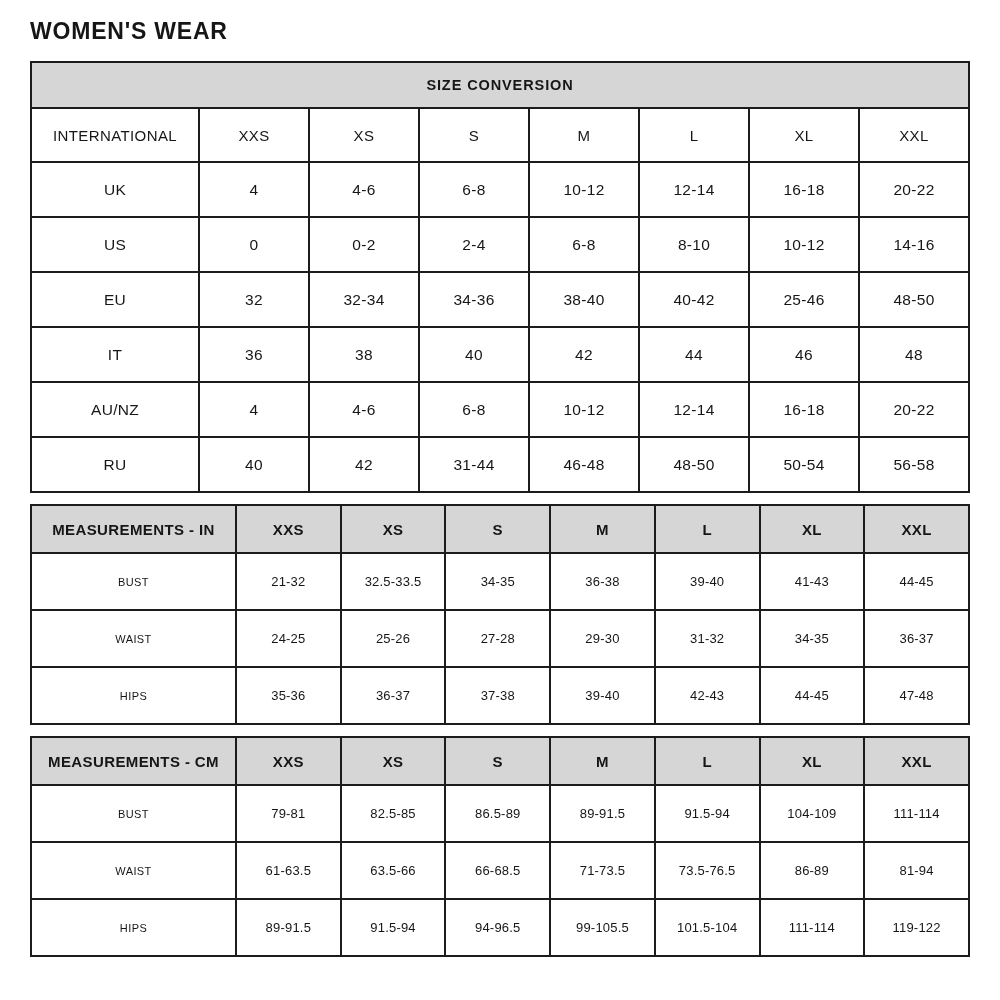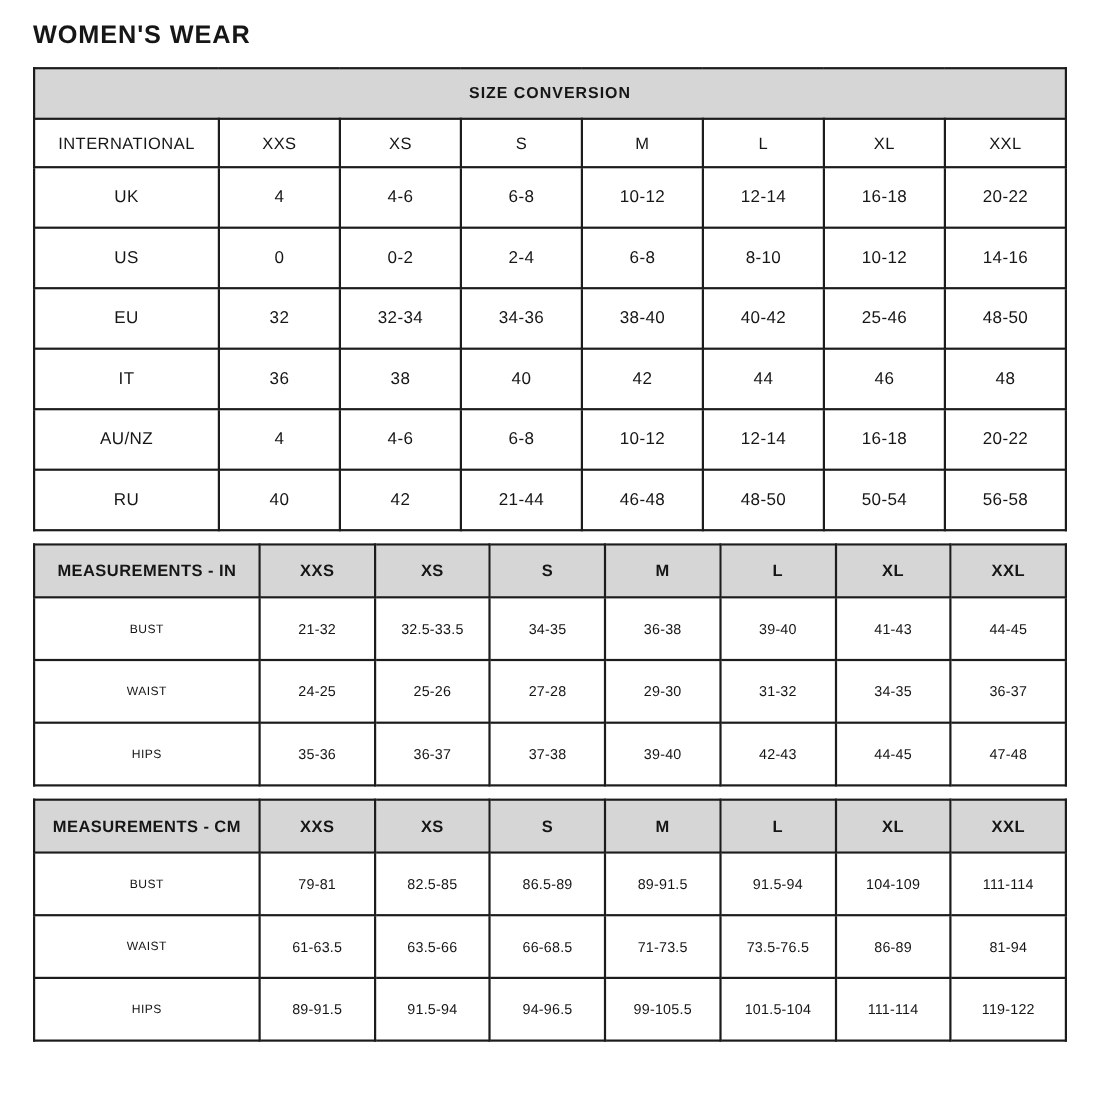--- a/index.html
+++ b/index.html
@@ -41,21 +41,21 @@
   .banner {
     background: #d6d6d6;
     height: 46px;
     font-weight: 700;
     font-size: 14.5px;
     letter-spacing: 0.9px;
   }
   
   .size-table col.c0 { width: 168px; }
   .size-table .head-cell {
-    height: 44px;
+    height: 54px;
     font-size: 15px;
     background: #ffffff;
     font-weight: 400;
     letter-spacing: 0.4px;
   }
   .size-table .row-label,
   .size-table .value-cell {
     height: 55px;
     font-size: 15.5px;
     letter-spacing: 0.3px;
@@ -154,21 +154,21 @@
           <td class="value-cell">6-8</td>
           <td class="value-cell">10-12</td>
           <td class="value-cell">12-14</td>
           <td class="value-cell">16-18</td>
           <td class="value-cell">20-22</td>
         </tr>
         <tr>
           <th class="row-label">RU</th>
           <td class="value-cell">40</td>
           <td class="value-cell">42</td>
-          <td class="value-cell">21-44</td>
+          <td class="value-cell">31-44</td>
           <td class="value-cell">46-48</td>
           <td class="value-cell">48-50</td>
           <td class="value-cell">50-54</td>
           <td class="value-cell">56-58</td>
         </tr>
       </tbody>
   </table>
 
   <table class="meas-table">
     <colgroup>

